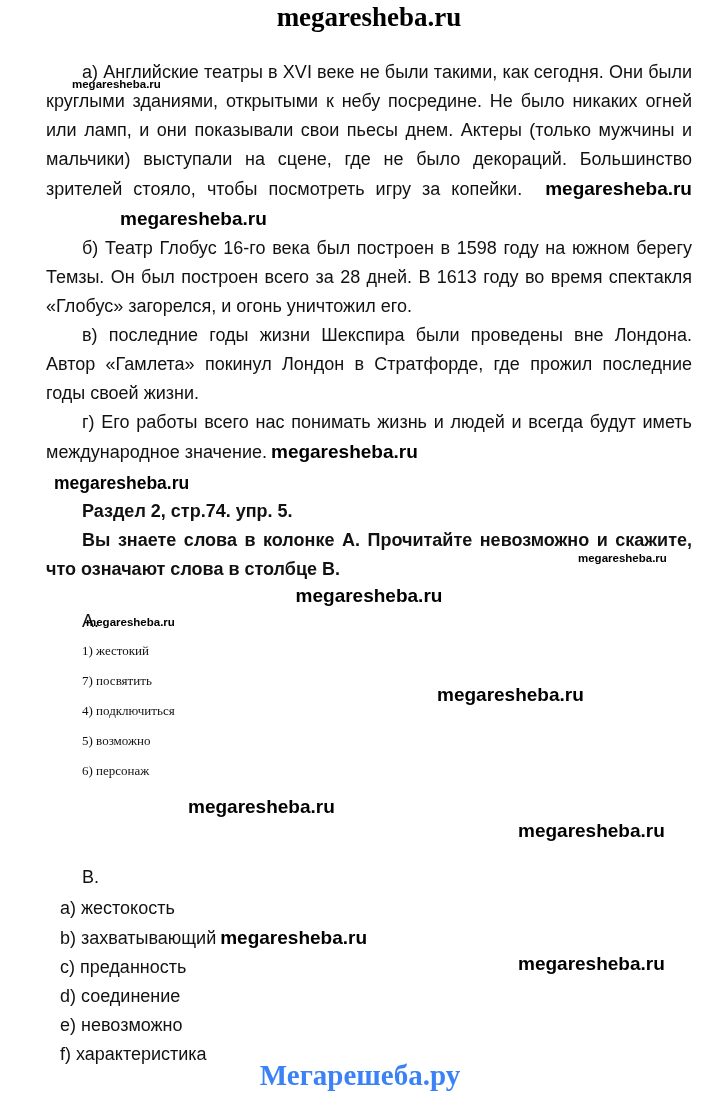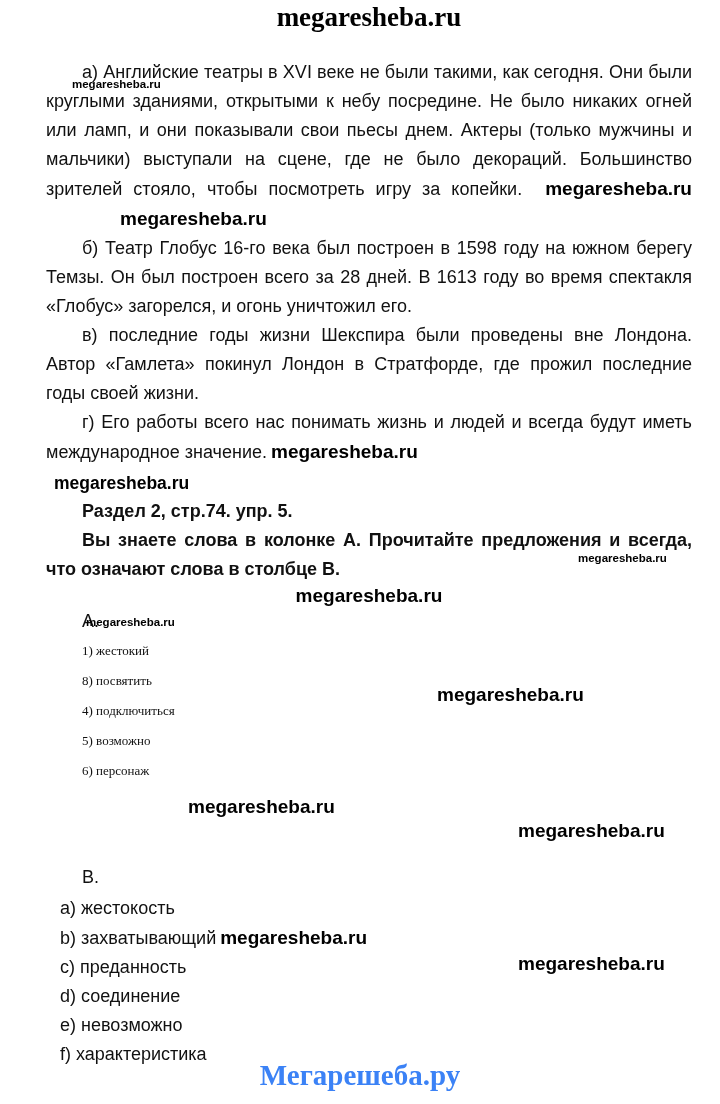--- a/index.html
+++ b/index.html
@@ -107,29 +107,29 @@
     <p class="para"><span>б) Театр Глобус 16-го века был построен в 1598 году на южном берегу Темзы. Он был построен всего за 28 дней. В 1613 году во время спектакля «Глобус» загорелся, и огонь уничтожил его.</span></p>
 
     <p class="para"><span>в) последние годы жизни Шекспира были проведены вне Лондона. Автор «Гамлета» покинул Лондон в Стратфорде, где прожил последние годы своей жизни.</span></p>
 
     <p class="para"><span>г) Его работы всего нас понимать жизнь и людей и всегда будут иметь международное значение.</span><span class="wm wm-inline gap-xs">megaresheba.ru</span></p>
 
     <div class="wm wm-left-row">megaresheba.ru</div>
 
     <div class="heading">Раздел 2, стр.74. упр. 5.</div>
 
-    <div class="task">Вы знаете слова в колонке А. Прочитайте предложения и всегда, что означают слова в столбце В.</div>
+    <div class="task">Вы знаете слова в колонке А. Прочитайте невозможно и скажите, что означают слова в столбце В.</div>
 
     <div class="wm-center-row"><span class="wm">megaresheba.ru</span></div>
 
     <div class="col-label">А.</div>
 
     <ul class="word-list list-a">
       <li>1) жестокий</li>
-      <li>8) посвятить</li>
+      <li>7) посвятить</li>
       <li>4) подключиться</li>
       <li>5) возможно</li>
       <li>6) персонаж</li>
     </ul>
 
     <div class="wm wm-below-list">megaresheba.ru</div>
 
     <div class="col-label label-b-row">B.</div>
 
     <ul class="word-list list-b">

